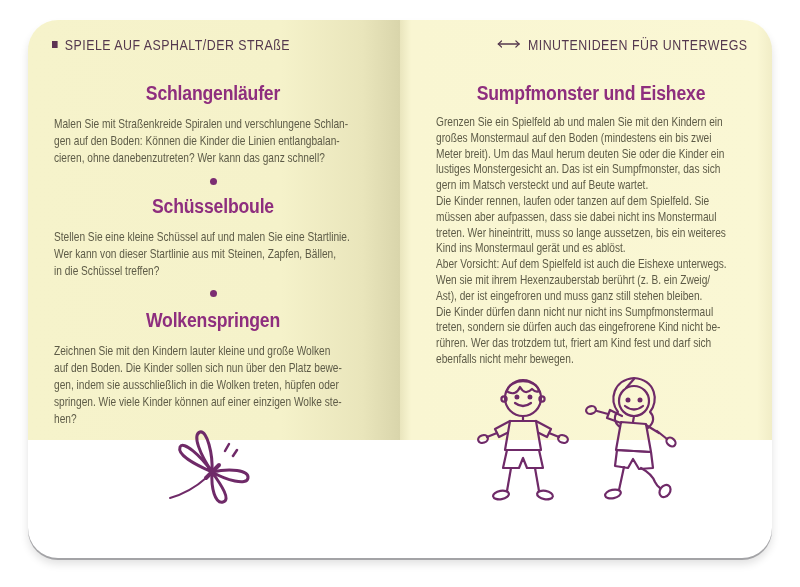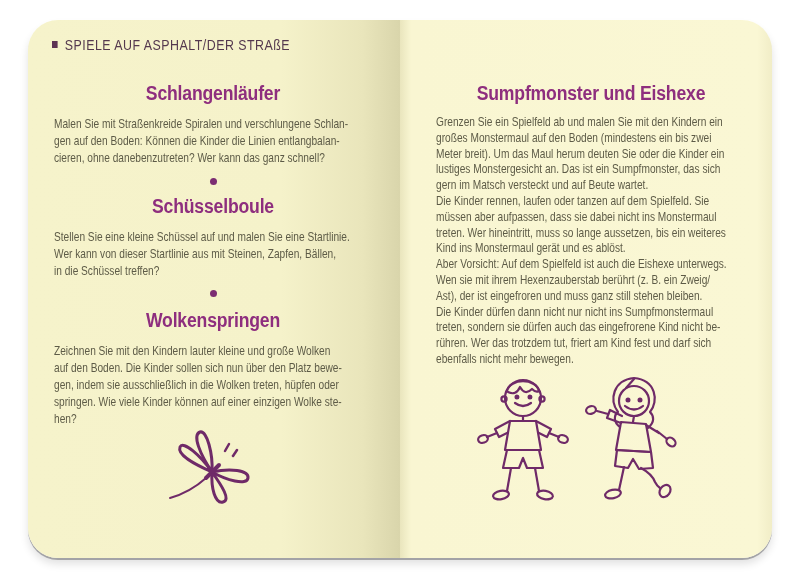--- a/index.html
+++ b/index.html
@@ -5,21 +5,21 @@
   html,body{margin:0;padding:0;}
   body{
     width:800px;height:587px;position:relative;background:#ffffff;
     font-family:"Liberation Sans",sans-serif;overflow:hidden;
   }
   .book{
     position:absolute;left:28px;top:20px;width:744px;height:538px;
     border-radius:30px;overflow:hidden;display:flex;
     box-shadow:0 2px 0 rgba(110,110,115,.55),0 6px 9px rgba(0,0,0,.12);
   }
-  .page{position:relative;width:372px;height:538px;}
+  .page{position:relative;width:372px;height:420px;}
   .page-left{
     background:linear-gradient(to right,#f6f3cb 0%,#f5f2ca 68%,#e9e5bb 90%,#d9d5ab 100%);
   }
   .page-right{
     background:linear-gradient(to right,#e9e5bd 0%,#f9f6d2 3%,#faf7d4 96%,#f1edc7 100%);
   }
   .hdr{
     position:absolute;top:16px;font-size:15.5px;letter-spacing:.6px;
     color:#54384e;white-space:nowrap;font-weight:400;
   }
@@ -93,20 +93,31 @@
         <path d="M48,46 C58,60 67,74 59,76 C51,78 47,62 48,46" stroke-width="3"></path>
         <path d="M42,52 L55,39" stroke-width="4"></path>
         <path d="M61,25 L65,18" stroke-width="2.5"></path>
         <path d="M69,30 L73,24" stroke-width="2.5"></path>
       </g>
     </svg>
   </div>
 
   <div class="page page-right">
 
+    <div class="hdr hdr-right">
+      <span class="hdr-inner">
+        <svg class="arrow-ico" width="32" height="10" viewBox="0 0 32 10">
+          <g stroke="#54384e" stroke-width="1.5" fill="none" stroke-linecap="round" stroke-linejoin="round">
+            <path d="M3,5 L29,5"></path>
+            <path d="M7,2 L3,5 L7,8"></path>
+            <path d="M25,2 L29,5 L25,8"></path>
+          </g>
+        </svg><span>MINUTENIDEEN FÜR UNTERWEGS</span>
+      </span>
+    </div>
 
     <div class="sec-title" style="top:62px;left:30px">Sumpfmonster und Eishexe</div>
     <div class="body-text body-right" style="top:94px;left:36px">Grenzen Sie ein Spielfeld ab und malen Sie mit den Kindern ein
 großes Monstermaul auf den Boden (mindestens ein bis zwei
 Meter breit). Um das Maul herum deuten Sie oder die Kinder ein
 lustiges Monstergesicht an. Das ist ein Sumpfmonster, das sich
 gern im Matsch versteckt und auf Beute wartet.
 Die Kinder rennen, laufen oder tanzen auf dem Spielfeld. Sie
 müssen aber aufpassen, dass sie dabei nicht ins Monstermaul
 treten. Wer hineintritt, muss so lange aussetzen, bis ein weiteres

